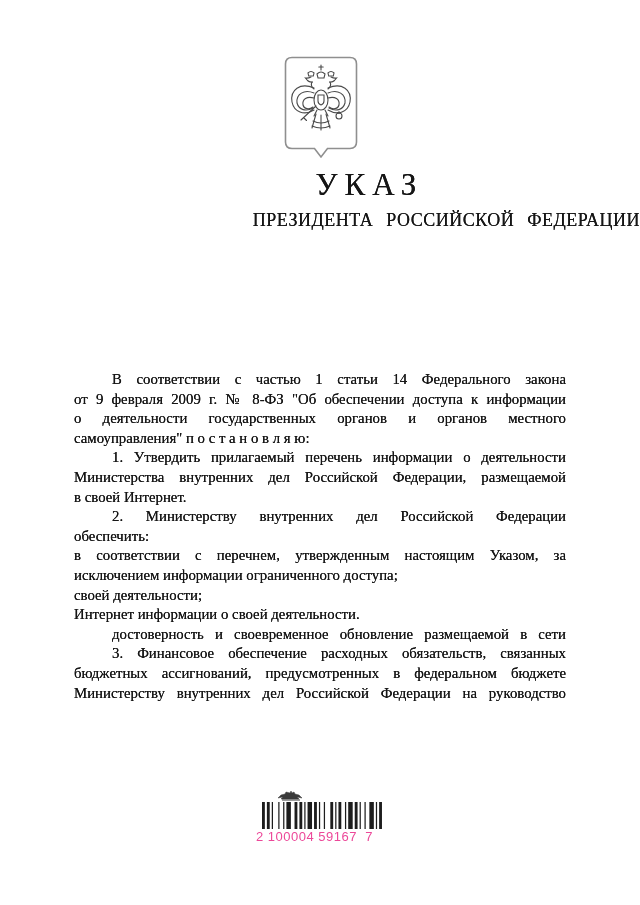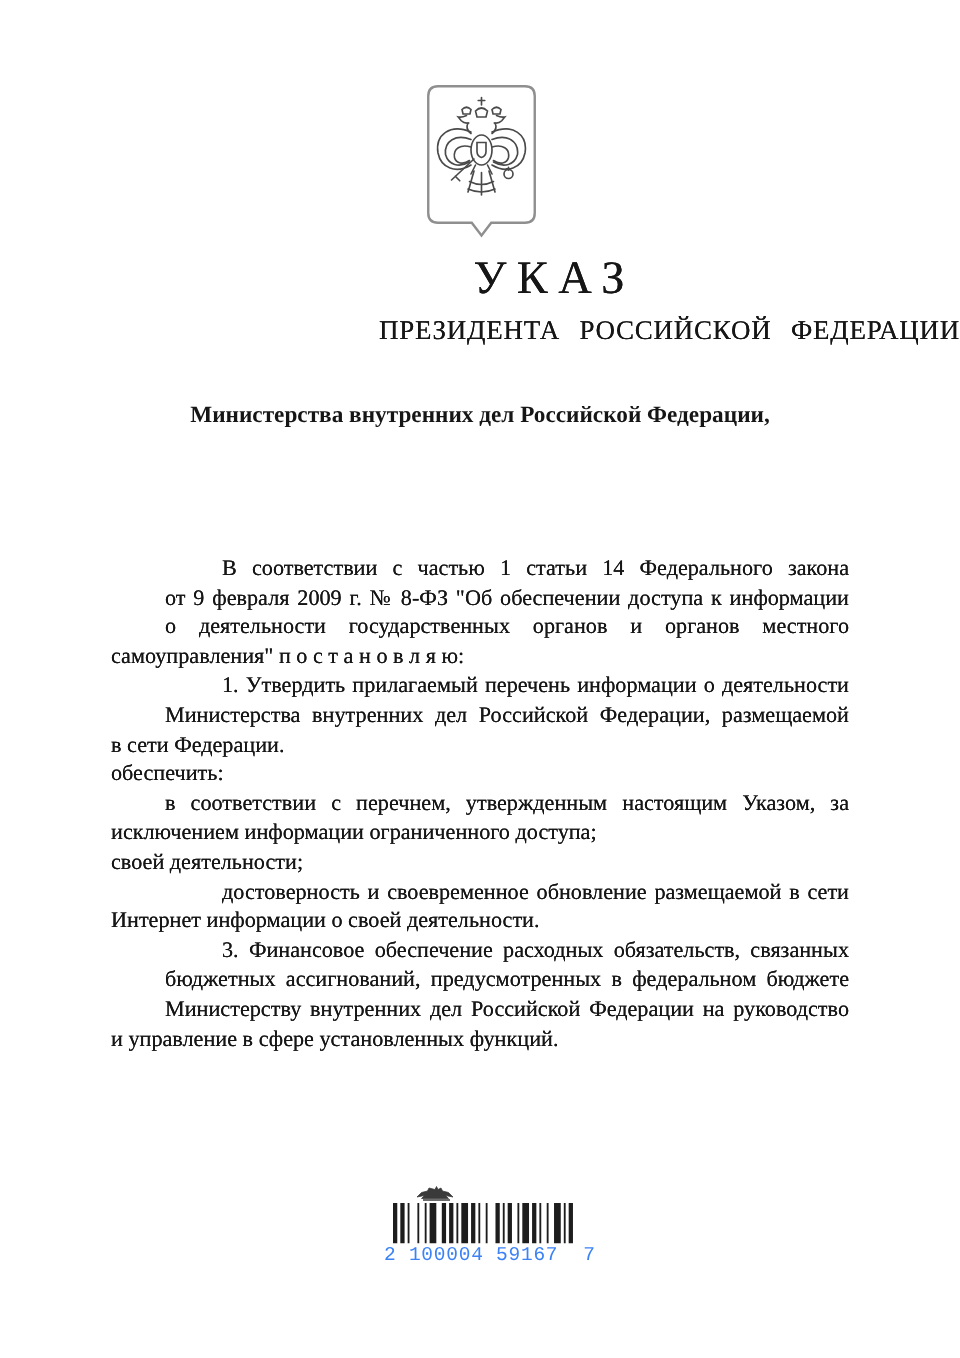--- a/index.html
+++ b/index.html
@@ -24,28 +24,28 @@
   .subject{
     position:absolute;top:266px;left:0;width:640px;text-align:center;
     font-weight:bold;font-size:15.5px;line-height:21px;
   }
   .decree-body{
     position:absolute;top:370px;left:74px;width:492px;
     font-size:14.8px;line-height:19.6px;
     text-shadow:0 0 .3px #161616;
   }
   .bl{text-align:justify;}
-  .bl.just{text-align-last:justify;margin-left:36px;}
+  .bl.just{text-align-last:justify;}
   .bl.ind{text-indent:38px;}
   .barcode-block{position:absolute;left:256px;top:790px;width:132px;}
   .mini-emblem{display:block;margin-left:22px;height:12px;}
   .bars{display:block;margin-left:6px;}
   .digits{
-    font-family:Liberation Mono, monospace;
-    font-size:13px;letter-spacing:.5px;white-space:pre;color:#3b82f6;
+    font-family:Liberation Sans, sans-serif;
+    font-size:13px;letter-spacing:.5px;white-space:pre;color:#ec4899;
     margin-top:0px;
   }
 </style>
 </head>
 <body>
 
 <div class="page">
 
   <div class="emblem-frame">
     <svg width="78" height="106" viewBox="0 0 78 106">
@@ -82,41 +82,40 @@
         <path d="M34 58 L30 72 M39 59 V74 M44 58 L48 72"></path>
         <path d="M31 65 q8 4 16 0 M30 70 q9 4 18 0"></path>
       </g>
     </svg>
   </div>
 
   <div class="title-main">УКАЗ</div>
   <div class="title-sub">ПРЕЗИДЕНТА РОССИЙСКОЙ ФЕДЕРАЦИИ</div>
 
   <div class="subject">
-      <div>Министерства внутренних дел Российской Федерации,</div>
     </div>
 
   <div class="decree-body">
       <div class="bl ind just">В соответствии с частью 1 статьи 14 Федерального закона</div>
       <div class="bl just">от 9 февраля 2009 г. № 8-ФЗ "Об обеспечении доступа к информации</div>
       <div class="bl just">о деятельности государственных органов и органов местного</div>
       <div class="bl">самоуправления" п о с т а н о в л я ю:</div>
       <div class="bl ind just">1. Утвердить прилагаемый перечень информации о деятельности</div>
       <div class="bl just">Министерства внутренних дел Российской Федерации, размещаемой</div>
-      <div class="bl">в сети Федерации.</div>
+      <div class="bl">в своей Интернет.</div>
+      <div class="bl ind just">2. Министерству внутренних дел Российской Федерации</div>
       <div class="bl">обеспечить:</div>
       <div class="bl just">в соответствии с перечнем, утвержденным настоящим Указом, за</div>
       <div class="bl">исключением информации ограниченного доступа;</div>
       <div class="bl">своей деятельности;</div>
+      <div class="bl">Интернет информации о своей деятельности.</div>
       <div class="bl ind just">достоверность и своевременное обновление размещаемой в сети</div>
-      <div class="bl">Интернет информации о своей деятельности.</div>
       <div class="bl ind just">3. Финансовое обеспечение расходных обязательств, связанных</div>
       <div class="bl just">бюджетных ассигнований, предусмотренных в федеральном бюджете</div>
       <div class="bl just">Министерству внутренних дел Российской Федерации на руководство</div>
-      <div class="bl">и управление в сфере установленных функций.</div>
     </div>
 
   <div class="barcode-block">
     <svg class="mini-emblem" width="26" height="12" viewBox="0 0 26 12">
       <path d="M12 3 l1 -2 l1 2 l2 -1 l1 2 l4 1 l3 3 l-5 -1 l2 2 l-18 0 l2 -2 l-5 1 l3 -3 l4 -1 l1 -2 z" fill="#3a3a3a" stroke="#3a3a3a" stroke-width="0.5"></path>
       <path d="M4 10 h18" stroke="#3a3a3a" stroke-width="1"></path>
     </svg>
     <svg class="bars" width="122" height="27" viewBox="0 0 122 27">
         <rect x="0.00" y="0" width="2.85" height="27" fill="#1d1d1d"></rect>
         <rect x="4.88" y="0" width="2.85" height="27" fill="#1d1d1d"></rect>

